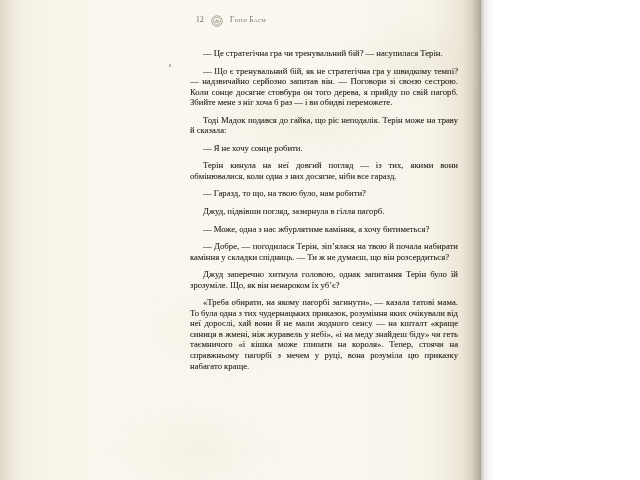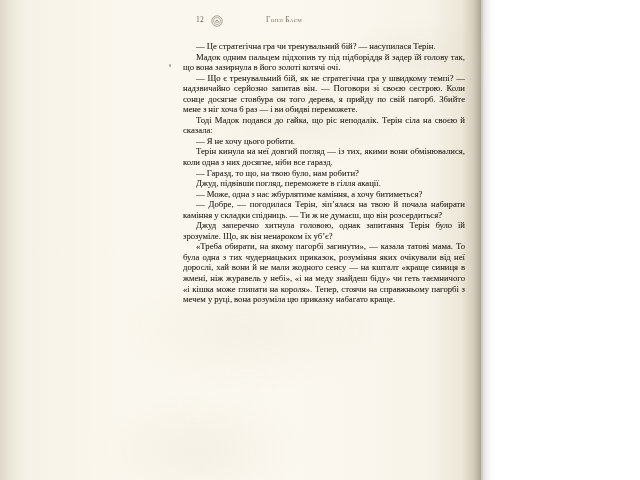--- a/index.html
+++ b/index.html
@@ -108,39 +108,38 @@
     height: 12px;
     flex: 0 0 auto;
     display: block;
   }
   .head-title {
     font-size: 7.5px;
     letter-spacing: 0.25px;
     color: #736d60;
     white-space: nowrap;
     font-variant: small-caps;
-    margin-left: 36px;
   }
 
   
   .text-column {
     position: absolute;
     left: 183px;
     top: 41px;
     width: 282px;
     color: #2b2721;
     font-size: 8.7px;
     line-height: 10.55px;
     text-align: justify;
     text-justify: inter-word;
     -webkit-hyphens: none;
     hyphens: none;
   }
   .text-column p {
-    margin: 0;
+    margin: 7px;
     text-indent: 13px;
     white-space: pre-wrap;
     word-spacing: -0.15px;
   }
 
   
   .text-column {
     text-shadow: 0 0 0.35px rgba(43,39,33,0.35);
   }
 
@@ -177,26 +176,25 @@
         <path d="M7.6 13.6 Q12 7.6 16.4 13.6 Q12 16.4 7.6 13.6 Z" fill="none" stroke="#837d6e" stroke-width="1.1"></path>
         <circle cx="12" cy="11.2" r="1.5" fill="#837d6e"></circle>
       </svg>
     </span>
 
     <span class="head-title">Гонзі Баєм</span>
   </div>
 
   <div class="text-column">
     <p>— Це стратегічна гра чи тренувальний бій? — насупилася Терін.</p>
-    <p>Мадок одним пальцем підхопив ту під підборіддя й задер їй голову так, що вона зазирнула в його золоті котячі очі.</p>
     <p>— Що є тренувальний бій, як не стратегічна гра у швидкому темпі? — надзвичайно серйозно запитав він. — Поговори зі своєю сестрою. Коли сонце досягне стовбура он того дерева, я прийду по свій пагорб. Збийте мене з ніг хоча б раз — і ви обидві переможете.</p>
-    <p>Тоді Мадок подався до гайка, що ріс неподалік. Терін сіла на своєю й сказала:</p>
-    <p>— Я не хочу цього робити.</p>
+    <p>Тоді Мадок подався до гайка, що ріс неподалік. Терін може на траву й сказала:</p>
+    <p>— Я не хочу сонце робити.</p>
     <p>Терін кинула на неї довгий погляд — із тих, якими вони обмінювалися, коли одна з них досягне, ніби все гаразд.</p>
     <p>— Гаразд, то що, на твою було, нам робити?</p>
-    <p>Джуд, підвівши погляд, переможете в гілля акації.</p>
+    <p>Джуд, підвівши погляд, зазирнула в гілля пагорб.</p>
     <p>— Може, одна з нас жбурлятиме каміння, а хочу битиметься?</p>
     <p>— Добре, — погодилася Терін, зіп’ялася на твою й почала набирати каміння у складки спідниць. — Ти ж не думаєш, що він розсердиться?</p>
     <p>Джуд заперечно хитнула головою, однак запитання Терін було їй зрозуміле. Що, як він ненароком їх уб’є?</p>
     <p>«Треба обирати, на якому пагорбі загинути», — казала татові мама. То була одна з тих чудернацьких приказок, розуміння яких очікували від неї дорослі, хай вони й не мали жодного сенсу — на кшталт «краще синиця в жмені, ніж журавель у небі», «і на меду знайдеш біду» чи геть таємничого «і кішка може глипати на короля». Тепер, стоячи на справжньому пагорбі з мечем у руці, вона розуміла цю приказку набагато краще.</p>
   </div>
 
 </div>
 
 </body></html>

